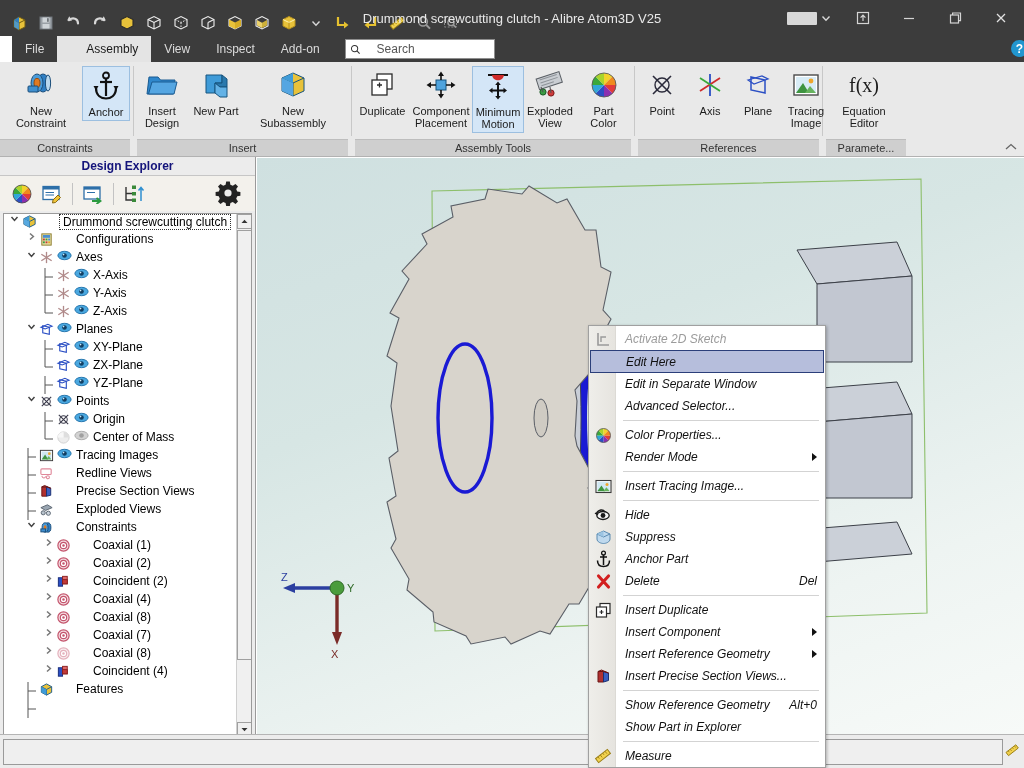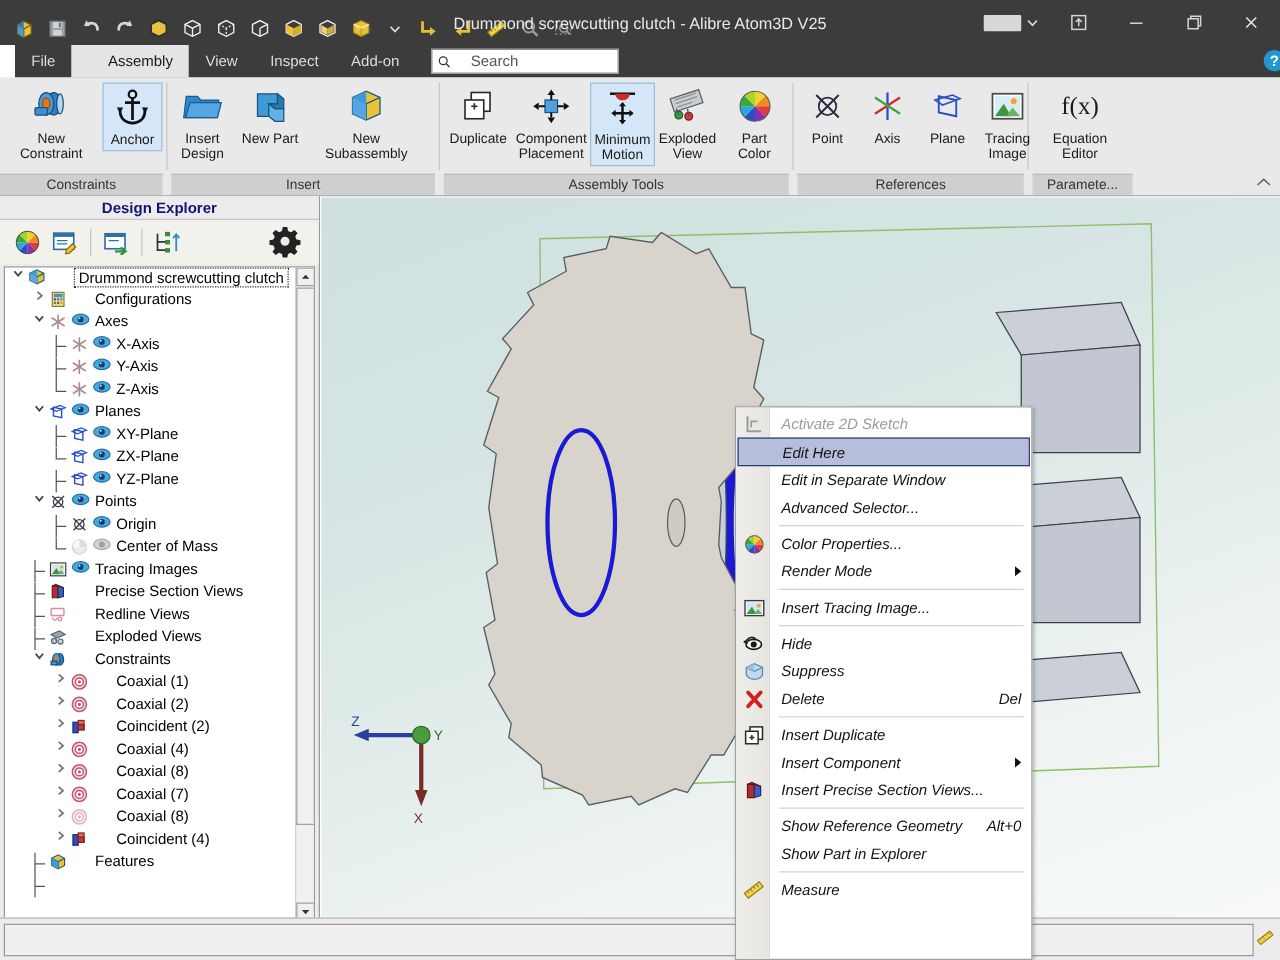--- a/index.html
+++ b/index.html
@@ -941,44 +941,44 @@
           </div>
           <div class="trow">
             <span style="display: inline-block; width: 17px; flex: 0 0 auto;"></span>
             <span class="tcaret">
               <svg width="11" height="18" viewBox="0 0 11 18">
                 <path d="M2 0 L2 18 M2 9 L10 9" stroke="#555" stroke-width="1"></path>
               </svg>
             </span>
             <span class="ticon">
               <svg width="15" height="15" viewBox="0 0 16 16">
+                <rect x="2" y="3" width="11" height="6" rx="1" fill="#fff" stroke="#e0889a" stroke-width="1.2"></rect>
+                <path d="M3 10.5 C3.8 13.5, 6.5 13.5, 7 11" fill="none" stroke="#e0889a" stroke-width="1.1"></path>
+                <circle cx="9.5" cy="12" r="1.6" fill="none" stroke="#e0889a" stroke-width="1.1"></circle>
+              </svg>
+            </span>
+            <span class="teye"></span>
+            <span>Redline Views</span>
+          </div>
+          <div class="trow">
+            <span style="display: inline-block; width: 17px; flex: 0 0 auto;"></span>
+            <span class="tcaret">
+              <svg width="11" height="18" viewBox="0 0 11 18">
+                <path d="M2 0 L2 18 M2 9 L10 9" stroke="#555" stroke-width="1"></path>
+              </svg>
+            </span>
+            <span class="ticon">
+              <svg width="15" height="15" viewBox="0 0 16 16">
                 <path d="M3 3 L8 3 L8 13 L3 13 Z" fill="#b03030" stroke="#6a1414"></path>
                 <path d="M8 3 L12.5 4.5 L12.5 12 L8 13 Z" fill="#3a5fc0" stroke="#1a2f70"></path>
                 <path d="M3 3 L6 1.6 L12.5 4.5 L8 3 Z" fill="#d05050" stroke="#6a1414"></path>
               </svg>
             </span>
             <span class="teye"></span>
             <span>Precise Section Views</span>
-          </div>
-          <div class="trow">
-            <span style="display: inline-block; width: 17px; flex: 0 0 auto;"></span>
-            <span class="tcaret">
-              <svg width="11" height="18" viewBox="0 0 11 18">
-                <path d="M2 0 L2 18 M2 9 L10 9" stroke="#555" stroke-width="1"></path>
-              </svg>
-            </span>
-            <span class="ticon">
-              <svg width="15" height="15" viewBox="0 0 16 16">
-                <rect x="2" y="3" width="11" height="6" rx="1" fill="#fff" stroke="#e0889a" stroke-width="1.2"></rect>
-                <path d="M3 10.5 C3.8 13.5, 6.5 13.5, 7 11" fill="none" stroke="#e0889a" stroke-width="1.1"></path>
-                <circle cx="9.5" cy="12" r="1.6" fill="none" stroke="#e0889a" stroke-width="1.1"></circle>
-              </svg>
-            </span>
-            <span class="teye"></span>
-            <span>Redline Views</span>
           </div>
           <div class="trow">
             <span style="display: inline-block; width: 17px; flex: 0 0 auto;"></span>
             <span class="tcaret">
               <svg width="11" height="18" viewBox="0 0 11 18">
                 <path d="M2 0 L2 18 M2 9 L10 9" stroke="#555" stroke-width="1"></path>
               </svg>
             </span>
             <span class="ticon">
               <svg width="15" height="15" viewBox="0 0 16 16">
@@ -1344,40 +1344,55 @@
             <svg width="17" height="16" viewBox="0 0 17 16">
               <path d="M2 5 L8.5 2 L15 5 L15 10 C15 13, 11 14.5, 8.5 14.5 C6 14.5, 2 13, 2 10 Z" fill="#bfd9ee" stroke="#5a8ab0"></path>
               <path d="M2 5 L8.5 8 L15 5" fill="none" stroke="#5a8ab0"></path>
               <path d="M2 5 L8.5 2 L8.5 8 Z" fill="#9cc4e2"></path>
             </svg>
           </span>
           <span>Suppress</span>
         </div>
         <div class="ctxitem">
           <span class="cicon">
+            <svg width="17" height="18" viewBox="0 0 17 18">
+              <circle cx="8.5" cy="3" r="1.9" fill="none" stroke="#111" stroke-width="1.3"></circle>
+              <path d="M8.5 5 L8.5 15" stroke="#111" stroke-width="1.5"></path>
+              <path d="M5 7 L12 7" stroke="#111" stroke-width="1.5"></path>
+              <path d="M2.5 10.5 C2.5 15, 5.5 16.5, 8.5 16.5 C11.5 16.5, 14.5 15, 14.5 10.5" fill="none" stroke="#111" stroke-width="1.5"></path>
+            </svg>
+          </span>
+          <span>Anchor Part</span>
+        </div>
+        <div class="ctxitem">
+          <span class="cicon">
             <svg width="17" height="17" viewBox="0 0 17 17">
               <path d="M3.5 3 L13.5 14 M13.5 3 L3.5 14" stroke="#d21f1f" stroke-width="3.1" stroke-linecap="round"></path>
             </svg>
           </span>
           <span>Delete</span>
           <span class="accel">Del</span>
         </div>
         <div class="ctxsep"></div>
         <div class="ctxitem">
           <span class="cicon">
             <svg width="17" height="17" viewBox="0 0 17 17">
               <rect x="5" y="1.5" width="10" height="10" fill="#fff" stroke="#2a2a2a" stroke-width="1.2"></rect>
               <rect x="1.5" y="5" width="10" height="10" fill="#fff" stroke="#2a2a2a" stroke-width="1.2"></rect>
               <path d="M6.5 12 L6.5 8 M4.5 10 L8.5 10" stroke="#2a2a2a" stroke-width="1.2"></path>
             </svg>
           </span>
           <span>Insert Duplicate</span>
         </div>
         <div class="ctxitem">
           <span>Insert Component</span>
+          <span class="arrow"></span>
+        </div>
+        <div class="ctxitem">
+          <span>Insert Reference Geometry</span>
           <span class="arrow"></span>
         </div>
         <div class="ctxitem">
           <span class="cicon">
             <svg width="17" height="17" viewBox="0 0 17 17">
               <path d="M3 3.5 L8.5 3.5 L8.5 14 L3 14 Z" fill="#b03030" stroke="#6a1414"></path>
               <path d="M8.5 3.5 L13.5 5 L13.5 12.5 L8.5 14 Z" fill="#3a5fc0" stroke="#1a2f70"></path>
               <path d="M3 3.5 L6.5 2 L13.5 5 L8.5 3.5 Z" fill="#d05050" stroke="#6a1414"></path>
             </svg>
           </span>

